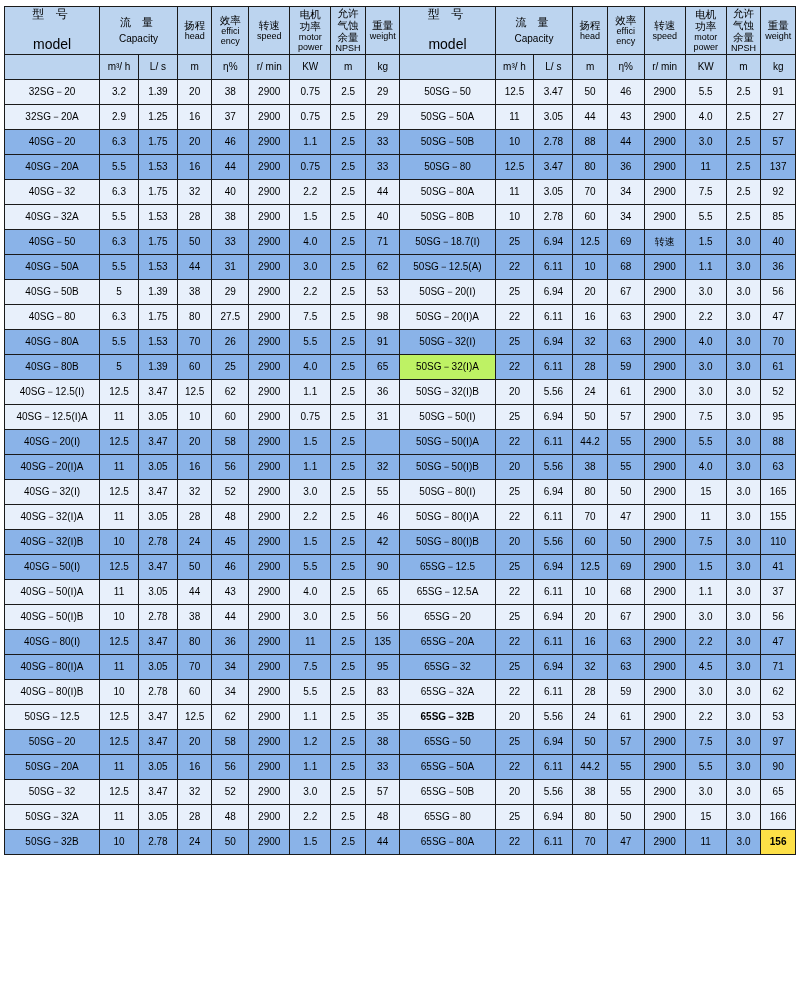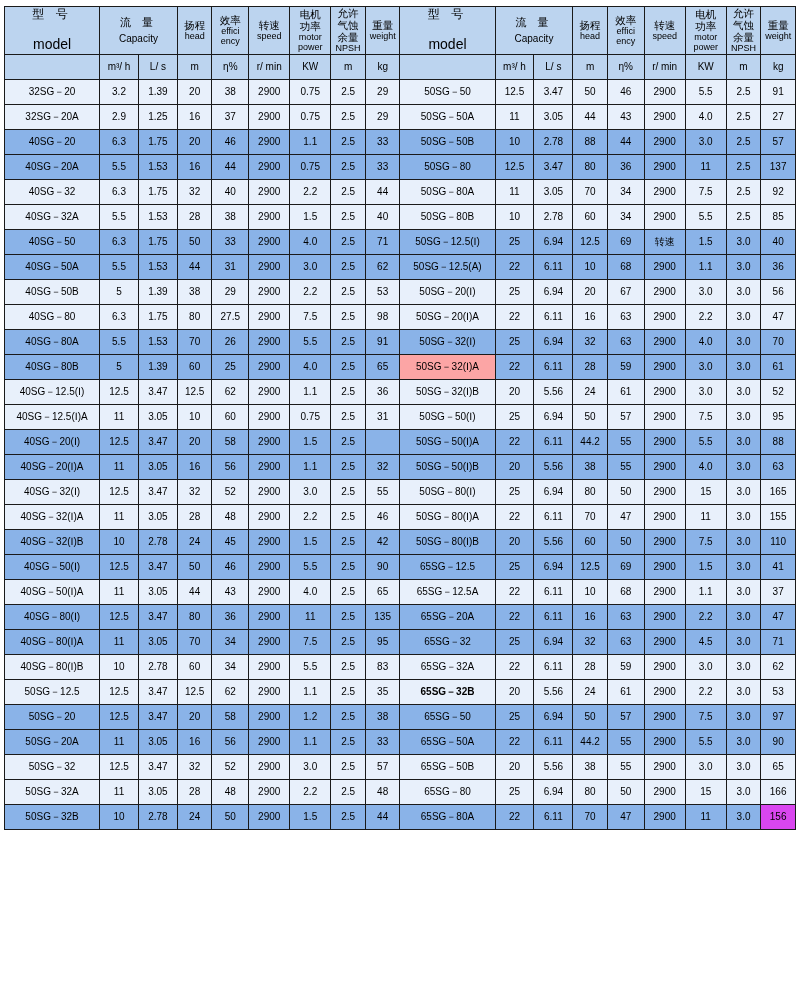--- a/index.html
+++ b/index.html
@@ -325,21 +325,21 @@
         <tr class="band">
           <td class="modelcell">40SG－50</td>
           <td>6.3</td>
           <td>1.75</td>
           <td>50</td>
           <td>33</td>
           <td>2900</td>
           <td>4.0</td>
           <td>2.5</td>
           <td>71</td>
-          <td class="modelcell" style="background: rgb(138, 179, 232);">50SG－12.5(Ⅰ)</td>
+          <td class="modelcell" style="background: rgb(138, 179, 232);">50SG－18.7(Ⅰ)</td>
           <td style="background: rgb(138, 179, 232);">25</td>
           <td style="background: rgb(138, 179, 232);">6.94</td>
           <td style="background: rgb(138, 179, 232);">12.5</td>
           <td style="background: rgb(138, 179, 232);">69</td>
           <td style="background: rgb(138, 179, 232);">转速</td>
           <td style="background: rgb(138, 179, 232);">1.5</td>
           <td style="background: rgb(138, 179, 232);">3.0</td>
           <td style="background: rgb(138, 179, 232);">40</td>
         </tr>
         <tr class="band">
@@ -425,21 +425,21 @@
         <tr class="band">
           <td class="modelcell">40SG－80B</td>
           <td>5</td>
           <td>1.39</td>
           <td>60</td>
           <td>25</td>
           <td>2900</td>
           <td>4.0</td>
           <td>2.5</td>
           <td>65</td>
-          <td class="modelcell" style="background: #fca5a5; margin-top: 48px;">50SG－32(Ⅰ)A</td>
+          <td class="modelcell" style="background: #bef264; margin-top: 48px;">50SG－32(Ⅰ)A</td>
           <td style="background: rgb(138, 179, 232);">22</td>
           <td style="background: rgb(138, 179, 232);">6.11</td>
           <td style="background: rgb(138, 179, 232);">28</td>
           <td style="background: rgb(138, 179, 232);">59</td>
           <td style="background: rgb(138, 179, 232);">2900</td>
           <td style="background: rgb(138, 179, 232);">3.0</td>
           <td style="background: rgb(138, 179, 232);">3.0</td>
           <td style="background: rgb(138, 179, 232);">61</td>
         </tr>
         <tr class="plain">
@@ -615,20 +615,40 @@
           <td class="modelcell" style="background: rgb(232, 240, 251);">65SG－12.5A</td>
           <td style="background: rgb(232, 240, 251);">22</td>
           <td style="background: rgb(232, 240, 251);">6.11</td>
           <td style="background: rgb(232, 240, 251);">10</td>
           <td style="background: rgb(232, 240, 251);">68</td>
           <td style="background: rgb(232, 240, 251);">2900</td>
           <td style="background: rgb(232, 240, 251);">1.1</td>
           <td style="background: rgb(232, 240, 251);">3.0</td>
           <td style="background: rgb(232, 240, 251);">37</td>
         </tr>
+        <tr class="plain">
+          <td class="modelcell">40SG－50(Ⅰ)B</td>
+          <td>10</td>
+          <td>2.78</td>
+          <td>38</td>
+          <td>44</td>
+          <td>2900</td>
+          <td>3.0</td>
+          <td>2.5</td>
+          <td>56</td>
+          <td class="modelcell" style="background: rgb(232, 240, 251);">65SG－20</td>
+          <td style="background: rgb(232, 240, 251);">25</td>
+          <td style="background: rgb(232, 240, 251);">6.94</td>
+          <td style="background: rgb(232, 240, 251);">20</td>
+          <td style="background: rgb(232, 240, 251);">67</td>
+          <td style="background: rgb(232, 240, 251);">2900</td>
+          <td style="background: rgb(232, 240, 251);">3.0</td>
+          <td style="background: rgb(232, 240, 251);">3.0</td>
+          <td style="background: rgb(232, 240, 251);">56</td>
+        </tr>
         <tr class="band">
           <td class="modelcell">40SG－80(Ⅰ)</td>
           <td>12.5</td>
           <td>3.47</td>
           <td>80</td>
           <td>36</td>
           <td>2900</td>
           <td>11</td>
           <td>2.5</td>
           <td>135</td>
@@ -793,17 +813,17 @@
           <td>2.5</td>
           <td>44</td>
           <td class="modelcell" style="background: rgb(138, 179, 232);">65SG－80A</td>
           <td style="background: rgb(138, 179, 232);">22</td>
           <td style="background: rgb(138, 179, 232);">6.11</td>
           <td style="background: rgb(138, 179, 232);">70</td>
           <td style="background: rgb(138, 179, 232);">47</td>
           <td style="background: rgb(138, 179, 232);">2900</td>
           <td style="background: rgb(138, 179, 232);">11</td>
           <td style="background: rgb(138, 179, 232);">3.0</td>
-          <td style="background: #d946ef;">156</td>
+          <td style="background: #fde047; font-weight: bold;">156</td>
         </tr>
       </tbody>
   </table>
 </div>
 
 </body></html>

